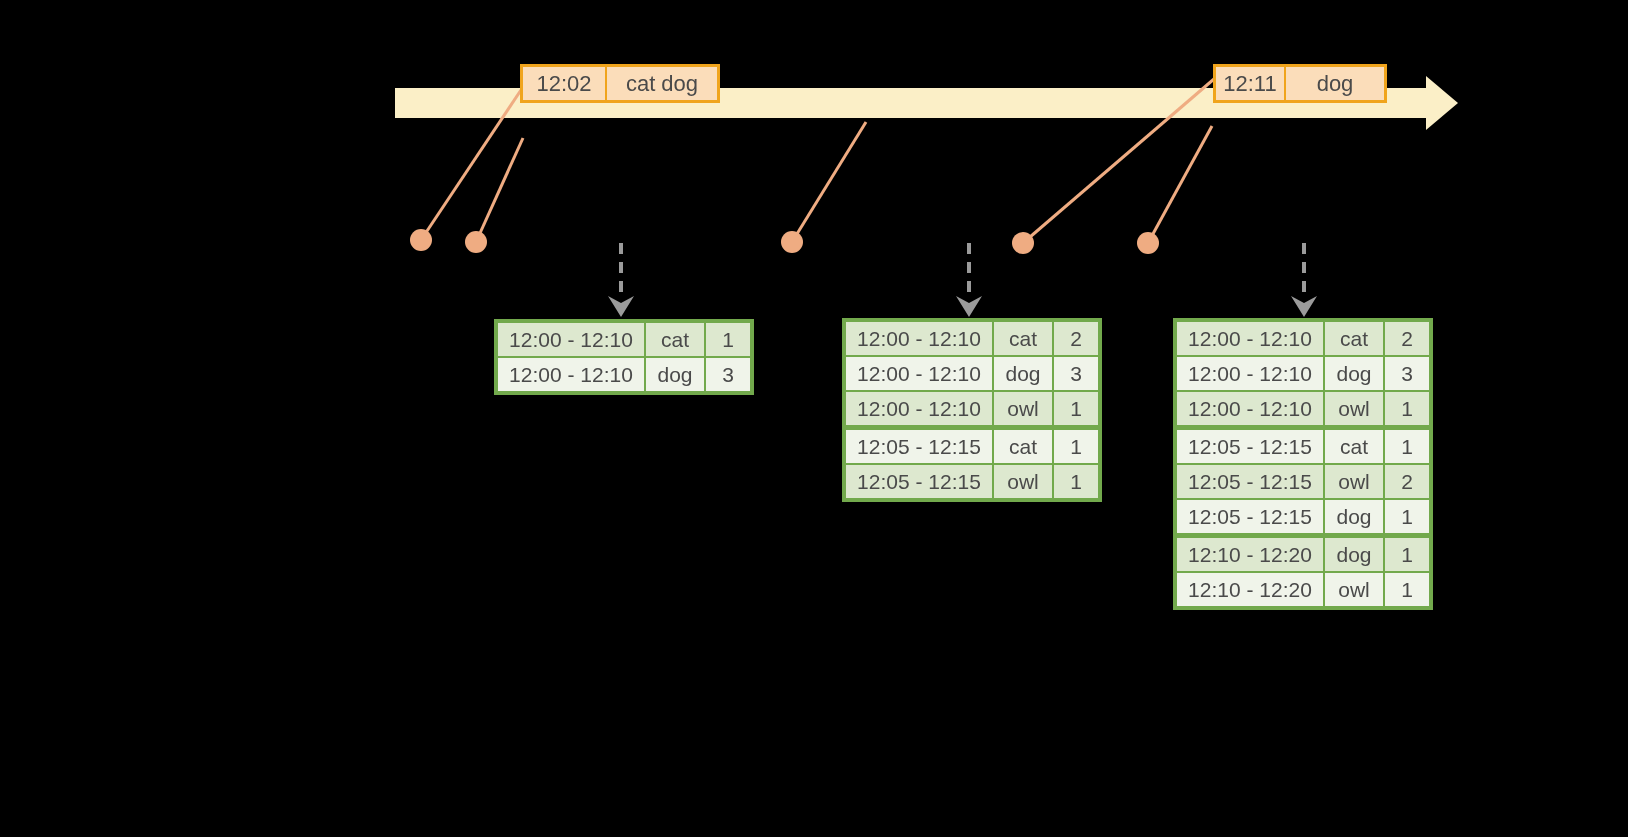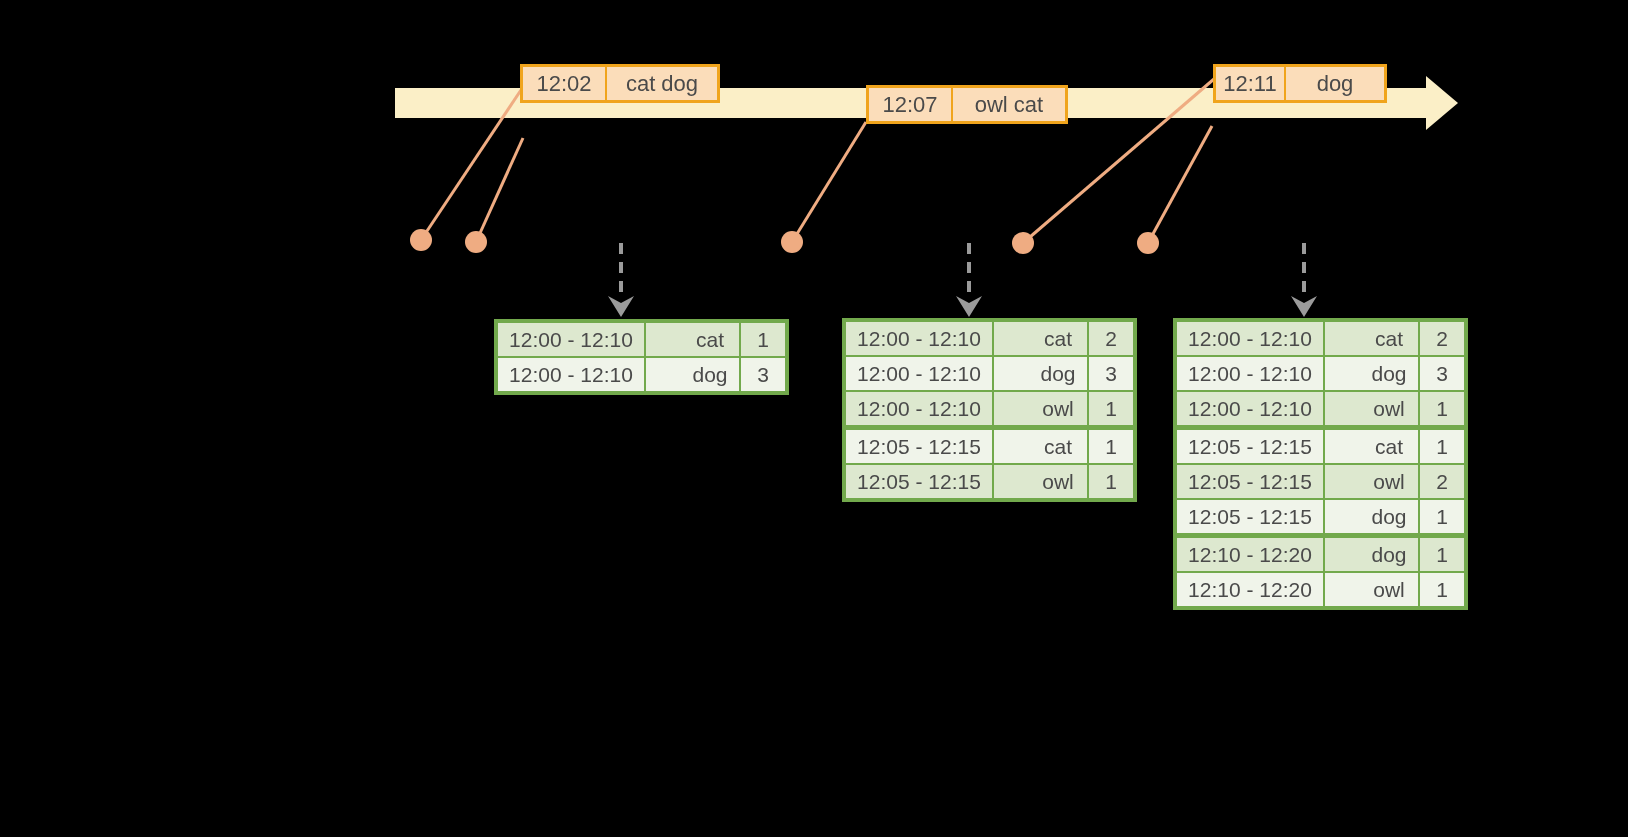--- a/index.html
+++ b/index.html
@@ -24,21 +24,21 @@
   #events-3{left:1213px;top:64px;}
   #events-3 td:nth-child(1){width:68px;}
   #events-3 td:nth-child(2){width:98px;}
 
   
   .result-table{border:4px solid #72a94c;font-size:21px;}
   .result-table td{border:2px solid #72a94c;background:#dde8cf;text-align:center;}
   .result-table tr.alt td{background:#f0f4ea;}
   .result-table tr.group-start td{border-top-width:5px;}
   .result-table td:nth-child(1){width:146px;}
-  .result-table td:nth-child(2){width:58px;padding-left:35px;}
+  .result-table td:nth-child(2){width:58px;}
   .result-table td:nth-child(3){width:44px;}
   #counts-1{left:494px;top:319px;}
   #counts-2{left:842px;top:318px;}
   #counts-3{left:1173px;top:318px;}
 </style>
 </head>
 <body>
 
 <div class="canvas">
 
@@ -72,28 +72,20 @@
       <polygon points="956,296 969,317 982,296 969,303"></polygon>
       <polygon points="1291,296 1304,317 1317,296 1304,303"></polygon>
     </g>
   </svg>
 
   <table id="events-1" class="event-table">
     <tbody>
         <tr>
           <td>12:02</td>
           <td>cat dog</td>
-        </tr>
-      </tbody>
-  </table>
-  <table id="events-2" class="event-table">
-    <tbody>
-        <tr>
-          <td>12:07</td>
-          <td>owl cat</td>
         </tr>
       </tbody>
   </table>
   <table id="events-3" class="event-table">
     <tbody>
         <tr>
           <td>12:11</td>
           <td>dog</td>
         </tr>
       </tbody>

